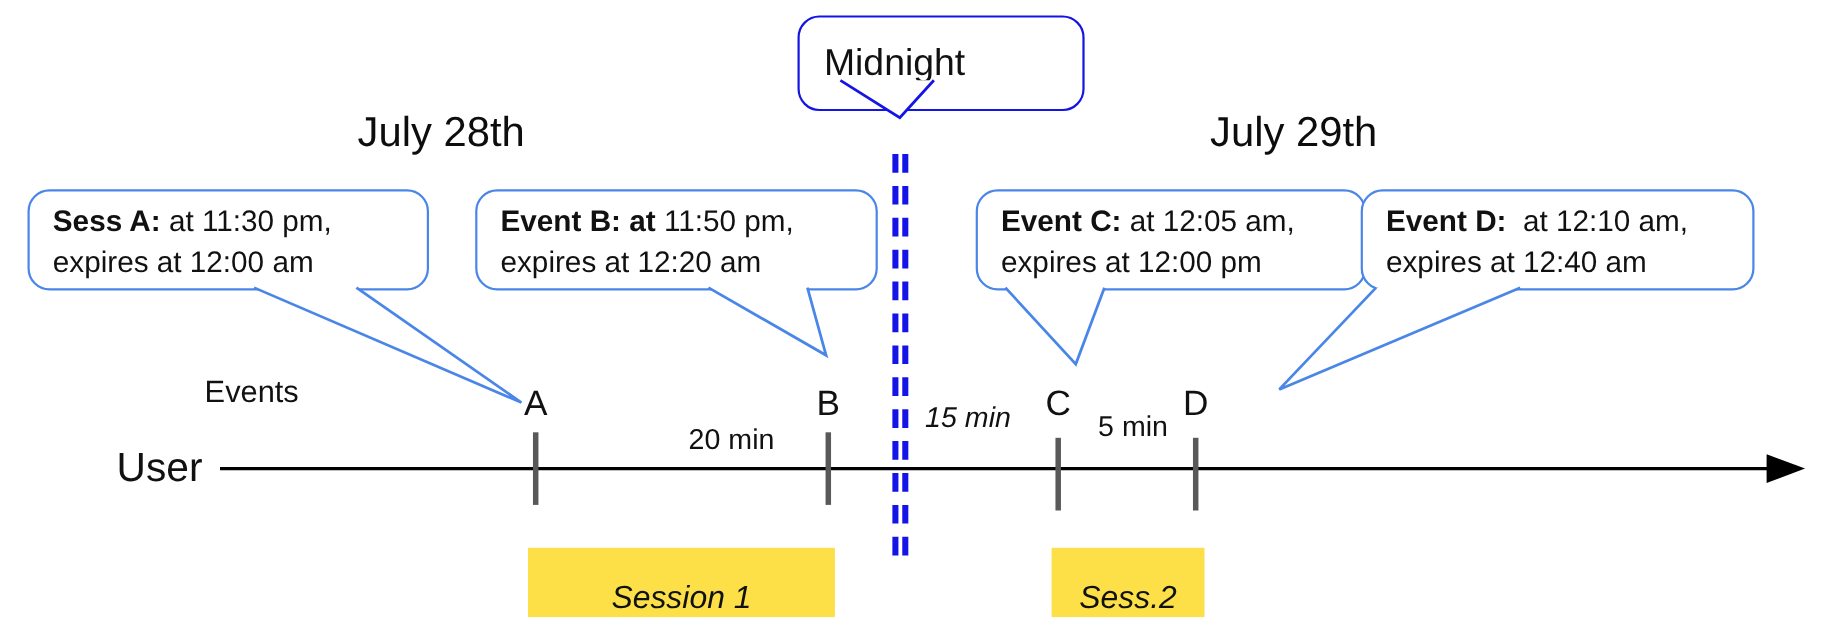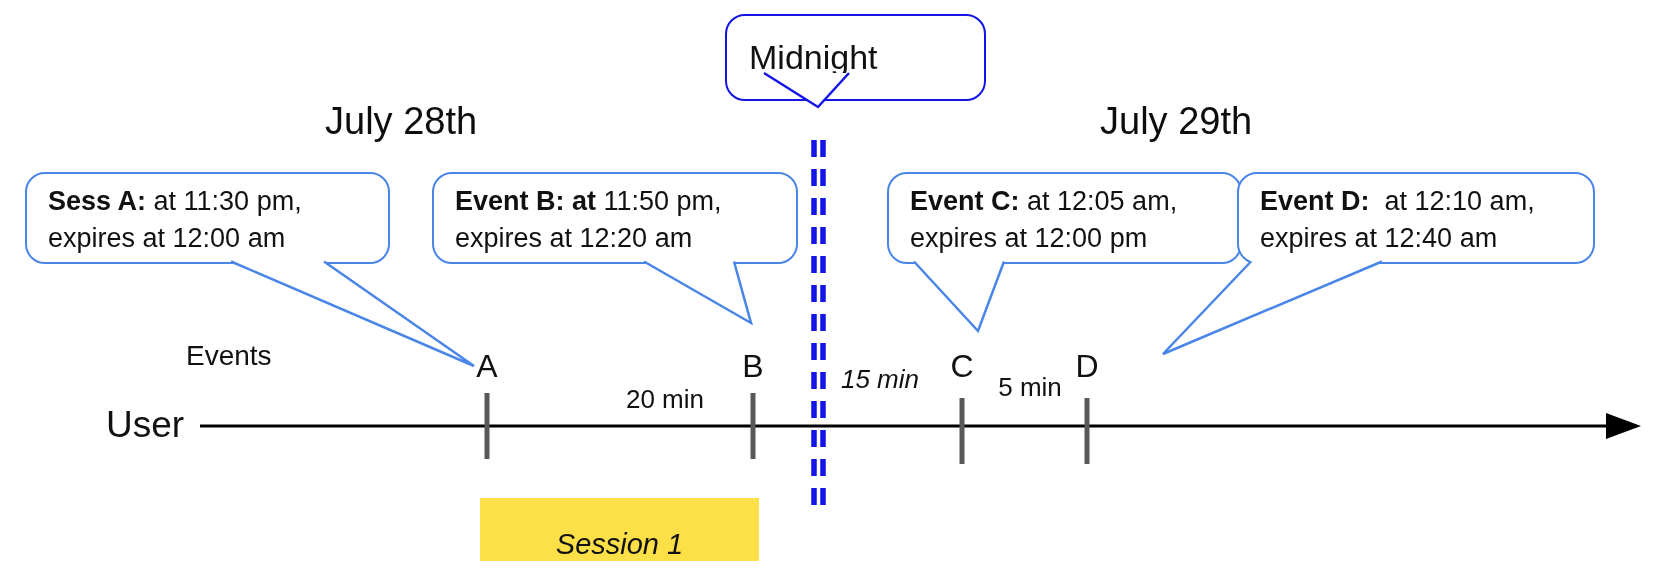--- a/index.html
+++ b/index.html
@@ -96,20 +96,23 @@
   <div class="abs tick-label" style="left:962px;">C</div>
   <div class="abs tick-label" style="left:1087px;">D</div>
 
   <div class="abs gap-label" style="left:665px;top:384px;">20 min</div>
   <div class="abs gap-label" style="left:880px;top:364px;font-style:italic;">15 min</div>
   <div class="abs gap-label" style="left:1030px;top:372px;">5 min</div>
 
   <div class="abs session-box" style="left:480px;width:279px;">
     <span>Session 1</span>
   </div>
+  <div class="abs session-box" style="left:956px;width:139px;">
+    <span>Sess.2</span>
+  </div>
 
   <svg class="overlay" width="1668" height="578" viewBox="0 0 1668 578">
 
     <line x1="200" y1="426" x2="1612" y2="426" stroke="#000" stroke-width="2.8"></line>
     <polygon points="1606,413 1641,426 1606,439" fill="#000"></polygon>
 
     <line x1="487" y1="393" x2="487" y2="459" stroke="#595959" stroke-width="5"></line>
     <line x1="753" y1="393" x2="753" y2="459" stroke="#595959" stroke-width="5"></line>
     <line x1="962" y1="398" x2="962" y2="464" stroke="#595959" stroke-width="5"></line>
     <line x1="1087" y1="398" x2="1087" y2="464" stroke="#595959" stroke-width="5"></line>

